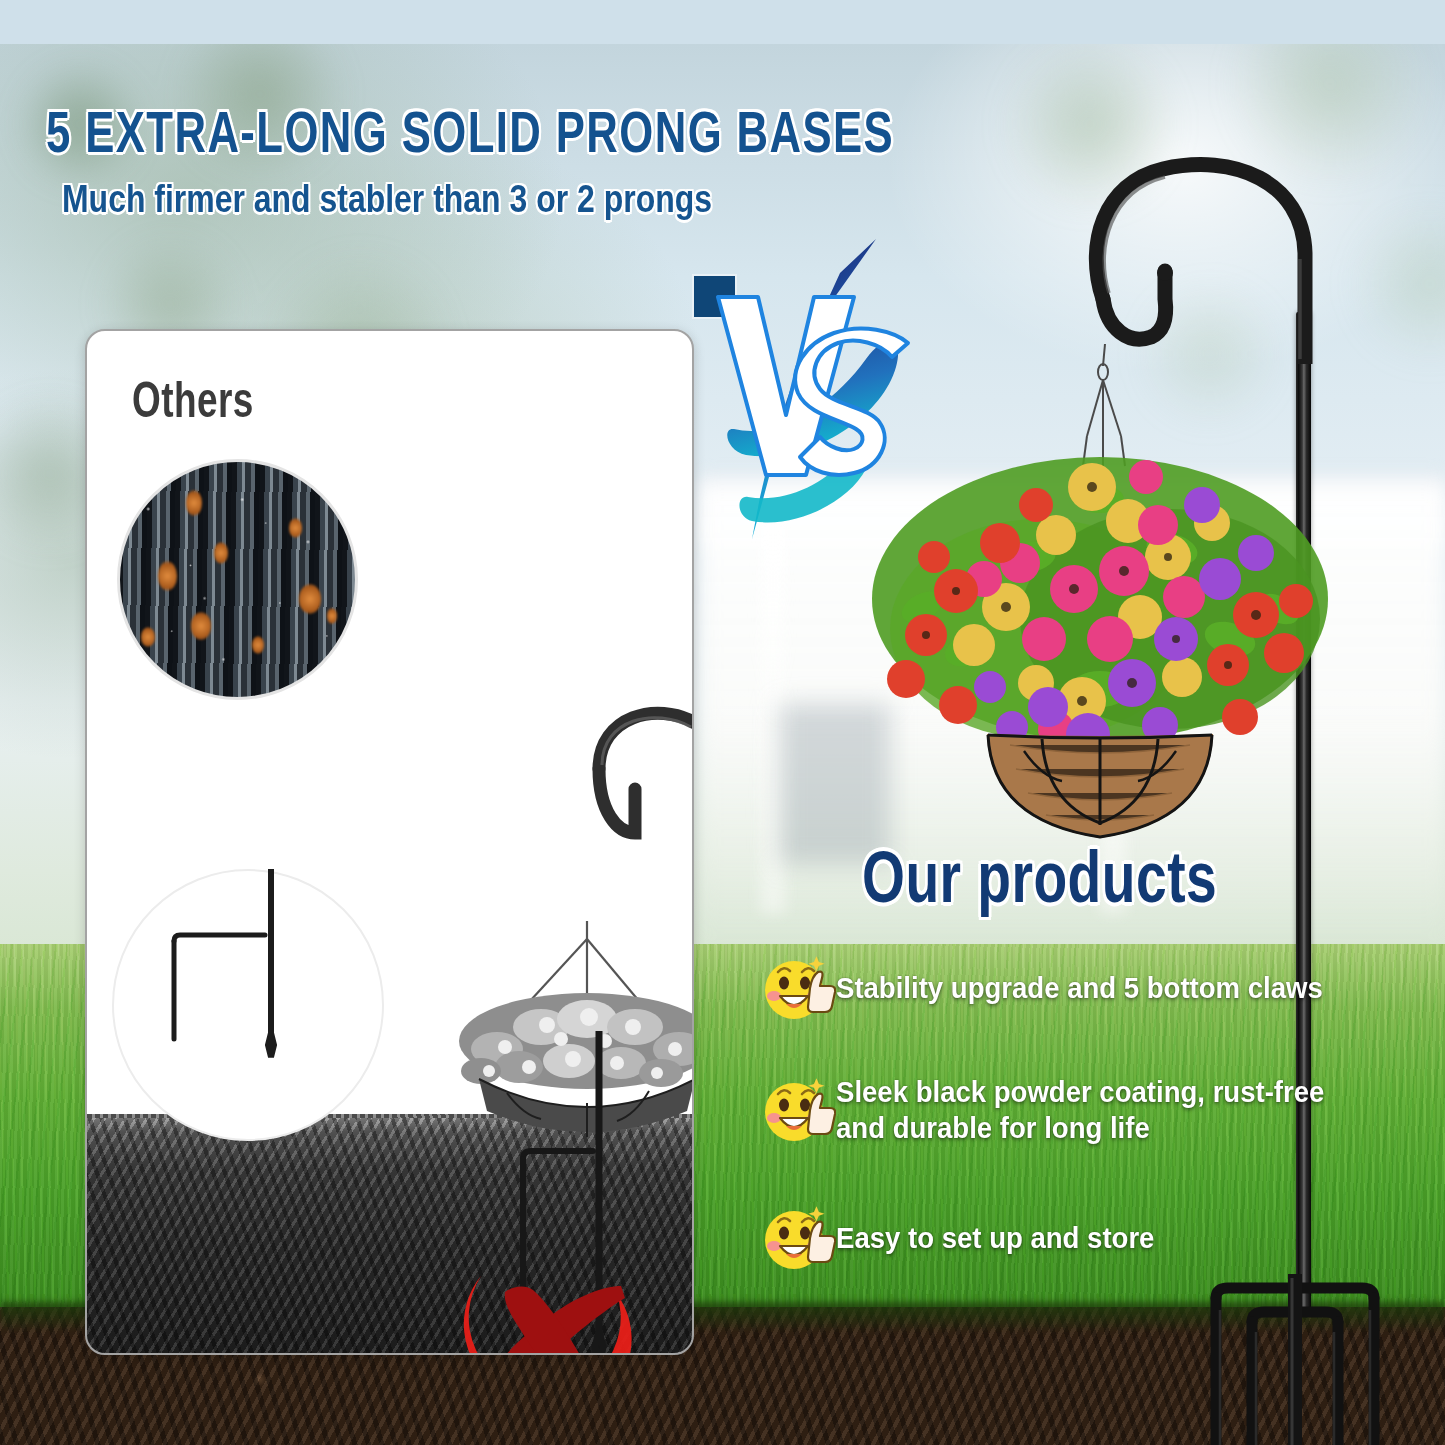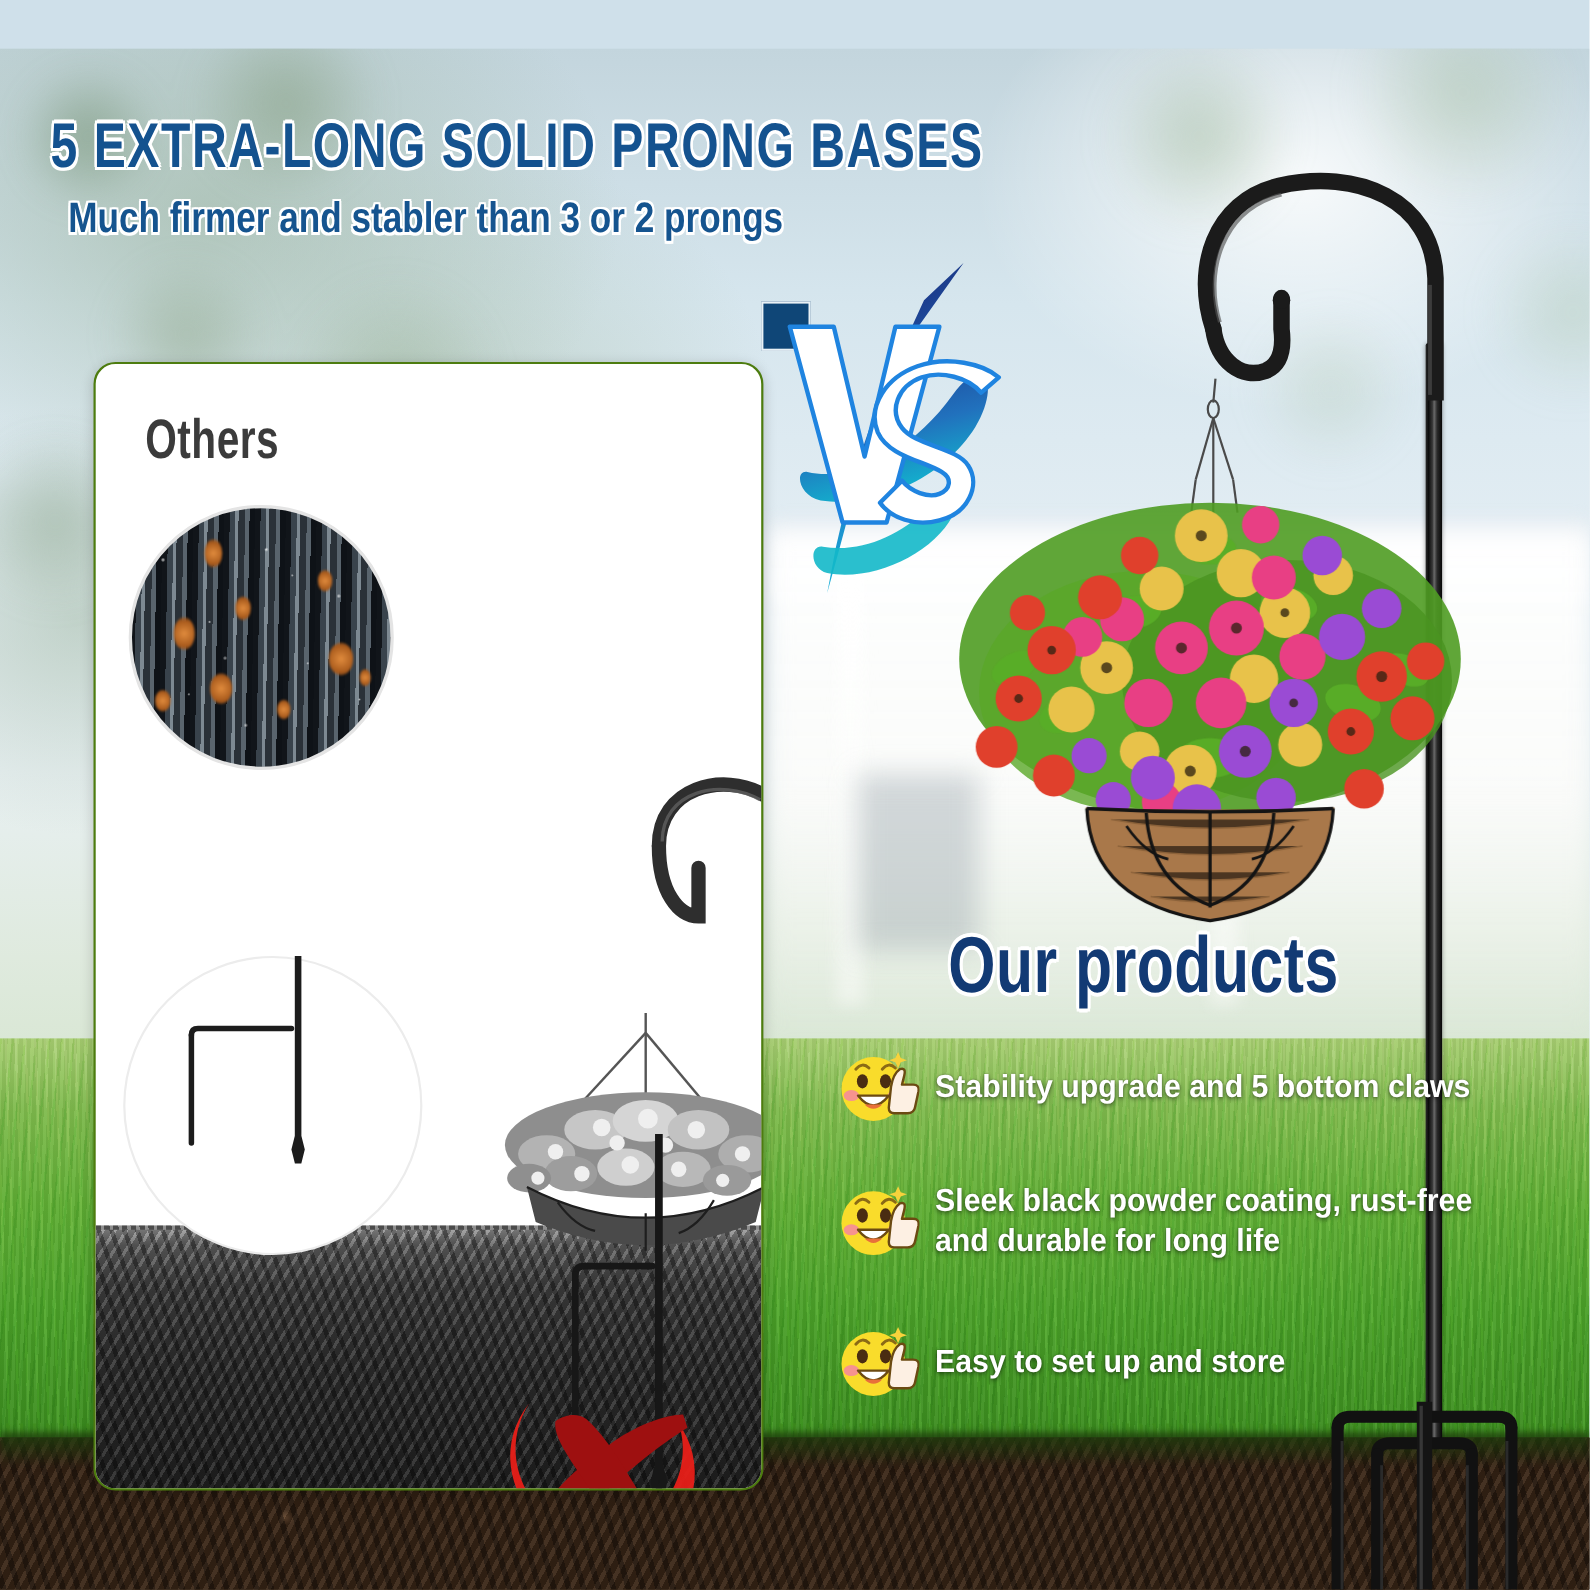--- a/index.html
+++ b/index.html
@@ -112,21 +112,21 @@
     transform:scaleX(.94) scaleY(1.14);transform-origin:left top;
     text-shadow:
       -1.8px -1.8px 0 #fff, 1.8px -1.8px 0 #fff, -1.8px 1.8px 0 #fff, 1.8px 1.8px 0 #fff,
       0 -2px 0 #fff, 0 2px 0 #fff, -2px 0 0 #fff, 2px 0 0 #fff;
     white-space:nowrap;
   }
 
   
   .panel{
     position:absolute;left:85px;top:285px;width:605px;height:1022px;
-    background:#fff;border:2px solid #4d7c0f;border-radius:20px;overflow:hidden;
+    background:#fff;border:2px solid #a3a3a3;border-radius:20px;overflow:hidden;
     box-shadow:0 3px 12px rgba(0,0,0,.18);
   }
   .panel-others{
     position:absolute;left:45px;top:40px;
     font-size:42px;font-weight:bold;color:#3b3b3b;letter-spacing:.5px;
     font-family:"Liberation Sans Narrow","Liberation Sans",sans-serif;
     transform:scaleX(.88) scaleY(1.2);transform-origin:left top;
   }
   .rust-circle{
     position:absolute;left:30px;top:128px;width:235px;height:235px;border-radius:50%;
@@ -178,21 +178,21 @@
   .our-products{
     position:absolute;left:862px;top:792px;
     font-size:60px;font-weight:bold;color:#123a74;letter-spacing:.5px;
     font-family:"Liberation Sans Narrow","Liberation Sans",sans-serif;
     transform:scaleX(.92) scaleY(1.2);transform-origin:left top;
     text-shadow:
       -2.4px -2.4px 0 #fff, 2.4px -2.4px 0 #fff, -2.4px 2.4px 0 #fff, 2.4px 2.4px 0 #fff,
       0 -3px 0 #fff, 0 3px 0 #fff, -3px 0 0 #fff, 3px 0 0 #fff;
     white-space:nowrap;
   }
-  .bullet{position:absolute;display:flex;align-items:center;gap:14px;}
+  .bullet{position:absolute;display:flex;align-items:center;}
   .b1{left:762px;top:908px;}
   .b2{left:762px;top:1030px;}
   .b3{left:762px;top:1158px;}
   .bullet-text{
     font-size:29px;font-weight:bold;color:#fff;line-height:1.24;
     transform:scaleX(.95);transform-origin:left center;
     text-shadow:0 2px 4px rgba(0,0,0,.45), 0 0 2px rgba(0,0,0,.35);
     white-space:pre-line;
   }
   .emoji{width:74px;height:74px;flex:none;}

